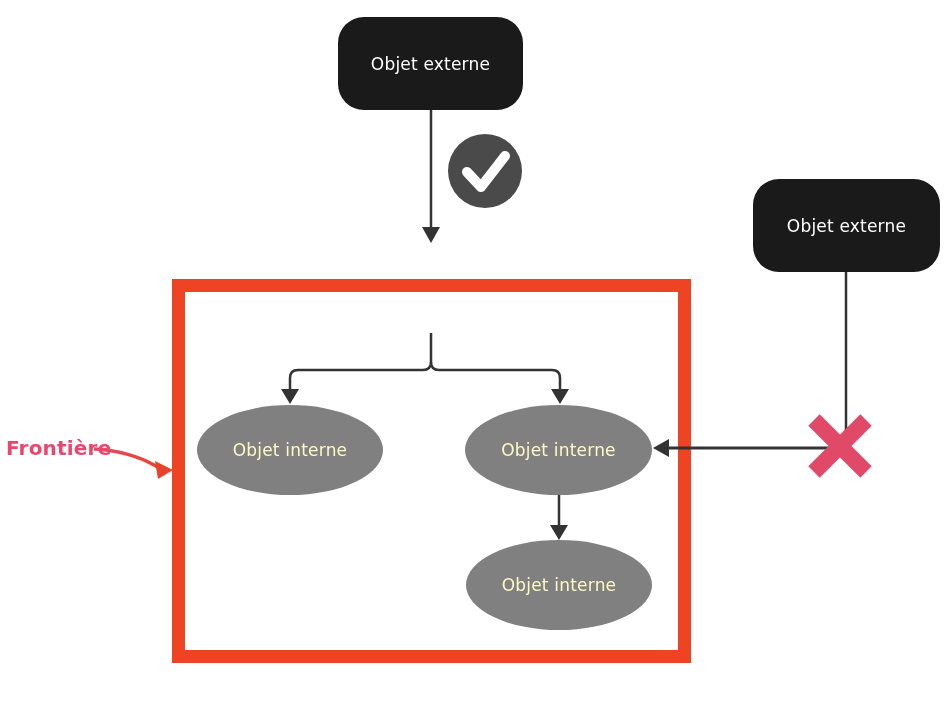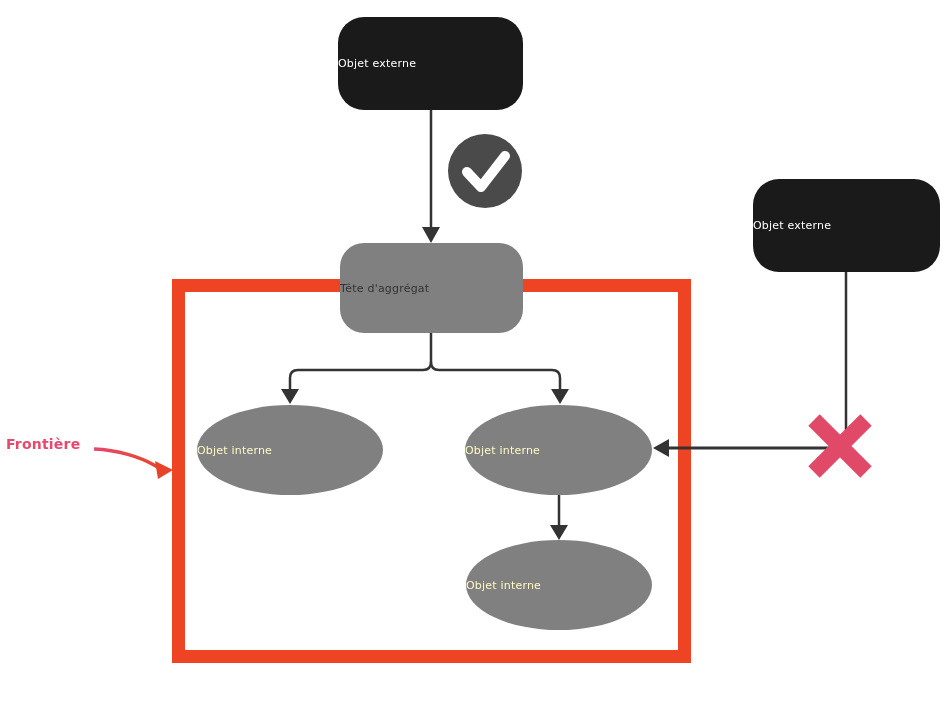--- a/index.html
+++ b/index.html
@@ -14,43 +14,43 @@
   .boundary{
     position:absolute;left:172px;top:279px;width:519px;height:384px;
     box-sizing:border-box;border:13px solid #ee4423;z-index:1;
   }
 
   
   .wires{position:absolute;left:0;top:0;width:952px;height:711px;z-index:2;}
 
   
   .node{
-    position:absolute;display:flex;align-items:center;justify-content:flex-start;
-    text-align:center;z-index:3;font-size:11px;letter-spacing:.2px;
+    position:absolute;display:flex;align-items:center;justify-content:center;
+    text-align:center;z-index:3;font-size:17px;letter-spacing:.2px;
   }
   .node.external{
     background:#1a1a1a;color:#ffffff;border-radius:26px;
   }
   .node.head{
     background:#808080;color:#333333;border-radius:24px;
   }
   .node.internal{
     background:#808080;color:#fef9c3;border-radius:50%;
   }
   .n-ext-top{left:338px;top:17px;width:185px;height:93px;}
   .n-ext-right{left:753px;top:179px;width:187px;height:93px;}
   .n-head{left:340px;top:243px;width:183px;height:90px;}
   .n-int-left{left:197px;top:405px;width:186px;height:90px;}
   .n-int-mid{left:465px;top:405px;width:187px;height:90px;}
   .n-int-bot{left:466px;top:540px;width:186px;height:90px;}
 
   
   .frontiere{
     position:absolute;left:6px;top:436px;z-index:4;
-    color:#e8486d;font-weight:bold;font-size:14px;letter-spacing:.2px;
+    color:#e8486d;font-weight:bold;font-size:20px;letter-spacing:.2px;
   }
 </style>
 </head>
 <body>
 
 <div class="stage">
 
   <div class="boundary"></div>
 
   <svg class="wires" viewBox="0 0 952 711">
@@ -101,23 +101,20 @@
   </svg>
 
   <div class="node external n-ext-top">
     <span>Objet externe</span>
   </div>
 
   <div class="node external n-ext-right">
     <span>Objet externe</span>
   </div>
 
-  <div class="node head n-head">
-    <span>Tête d'aggrégat</span>
-  </div>
 
   <div class="node internal n-int-left">
     <span>Objet interne</span>
   </div>
 
   <div class="node internal n-int-mid">
     <span>Objet interne</span>
   </div>
 
   <div class="node internal n-int-bot">

